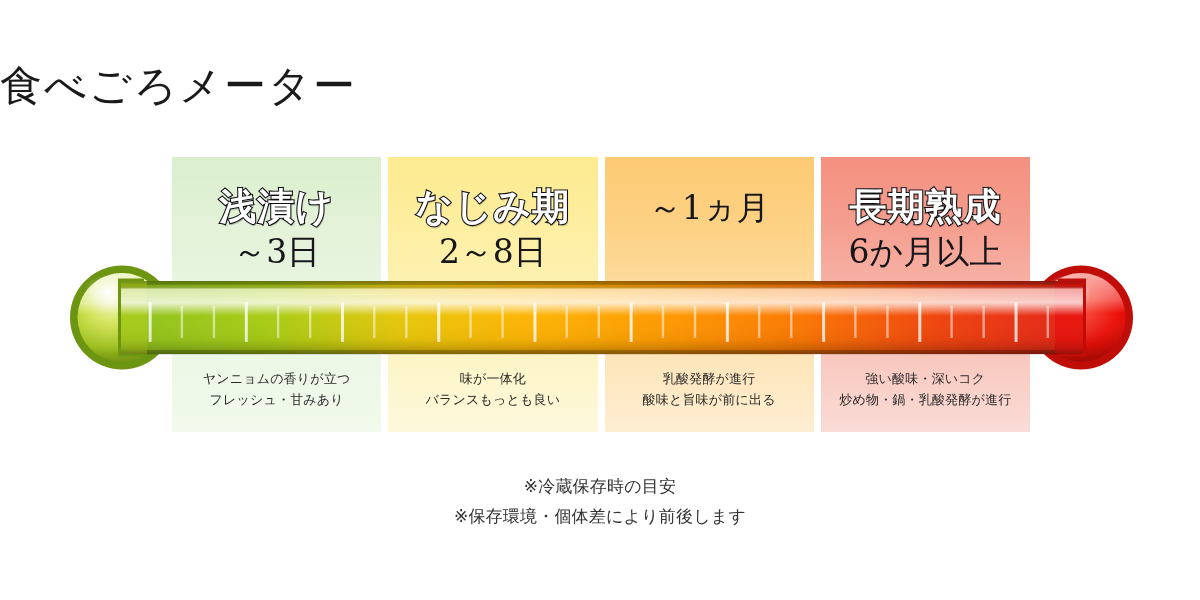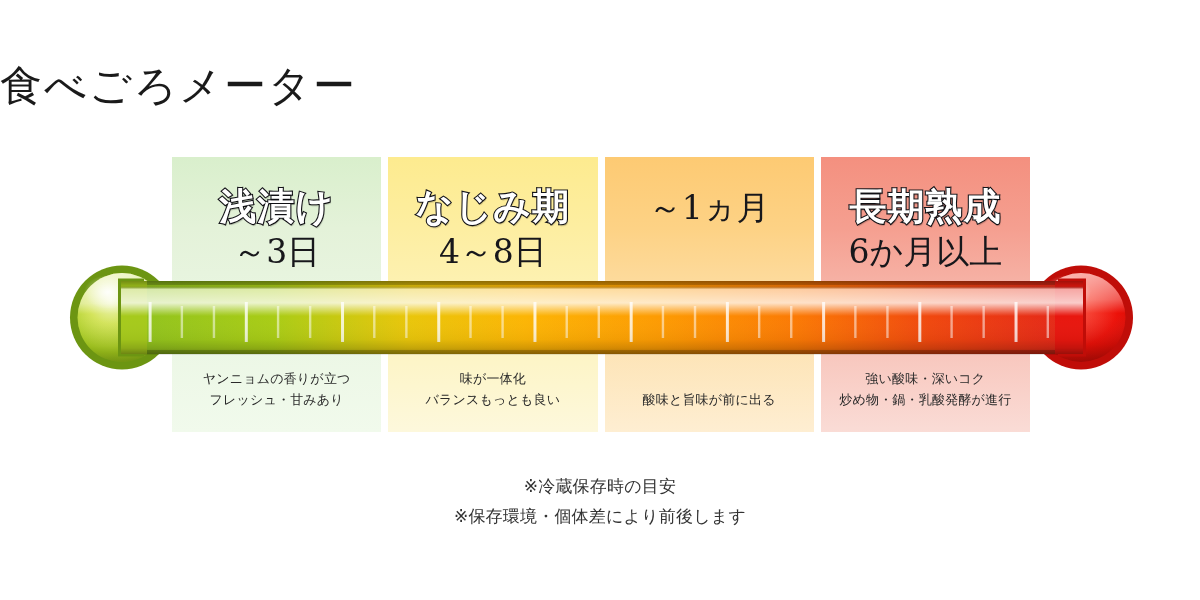--- a/index.html
+++ b/index.html
@@ -146,33 +146,34 @@
       </div>
       <div class="panel-desc">
         <div>ヤンニョムの香りが立つ</div>
         <div>フレッシュ・甘みあり</div>
       </div>
     </div>
 
     <div class="panel p-yellow">
       <div class="panel-head">
         <div class="stage-name">なじみ期</div>
-        <div class="stage-duration">4～8日</div>
+        <div class="stage-duration">2～8日</div>
       </div>
       <div class="panel-desc">
         <div>味が一体化</div>
         <div>バランスもっとも良い</div>
       </div>
     </div>
 
     <div class="panel p-orange">
       <div class="panel-head">
         <div class="stage-duration">～1ヵ月</div>
       </div>
       <div class="panel-desc">
+        <div>乳酸発酵が進行</div>
         <div>酸味と旨味が前に出る</div>
       </div>
     </div>
 
     <div class="panel p-red">
       <div class="panel-head">
         <div class="stage-name">長期熟成</div>
         <div class="stage-duration">6か月以上</div>
       </div>
       <div class="panel-desc">

